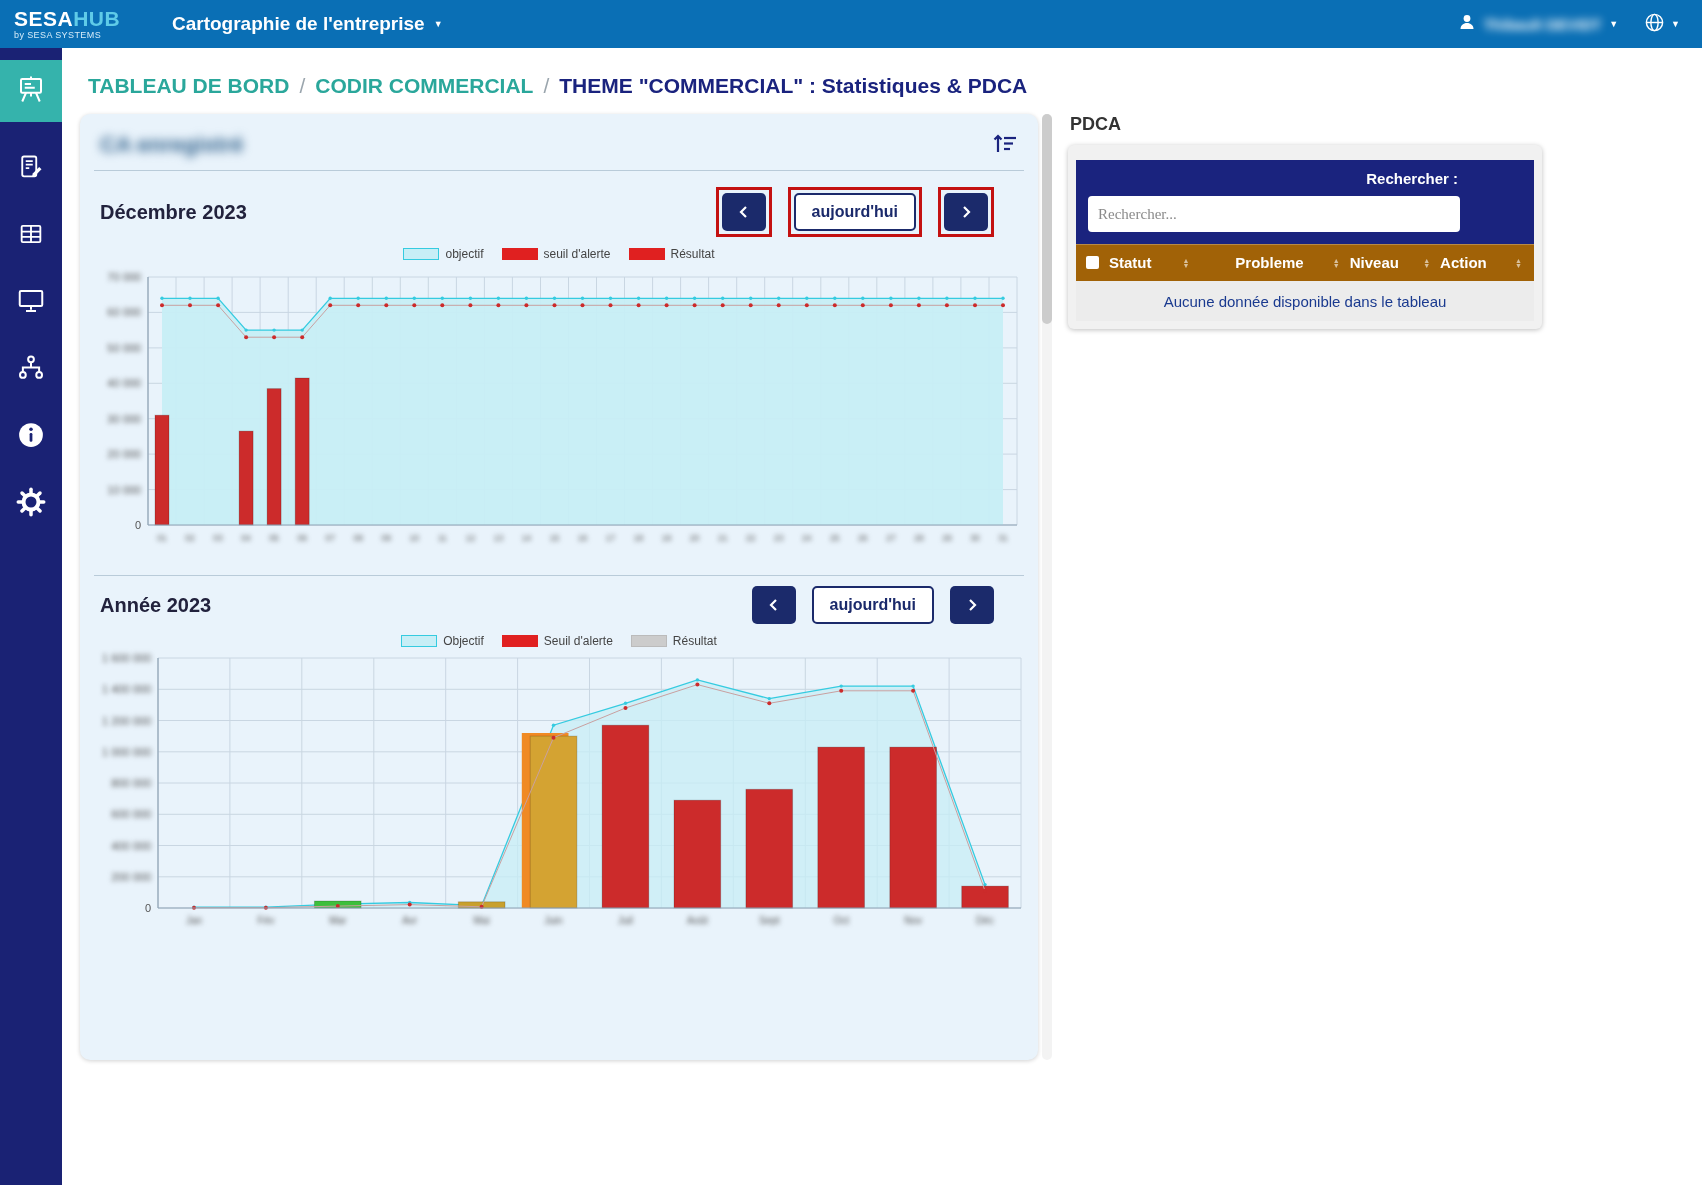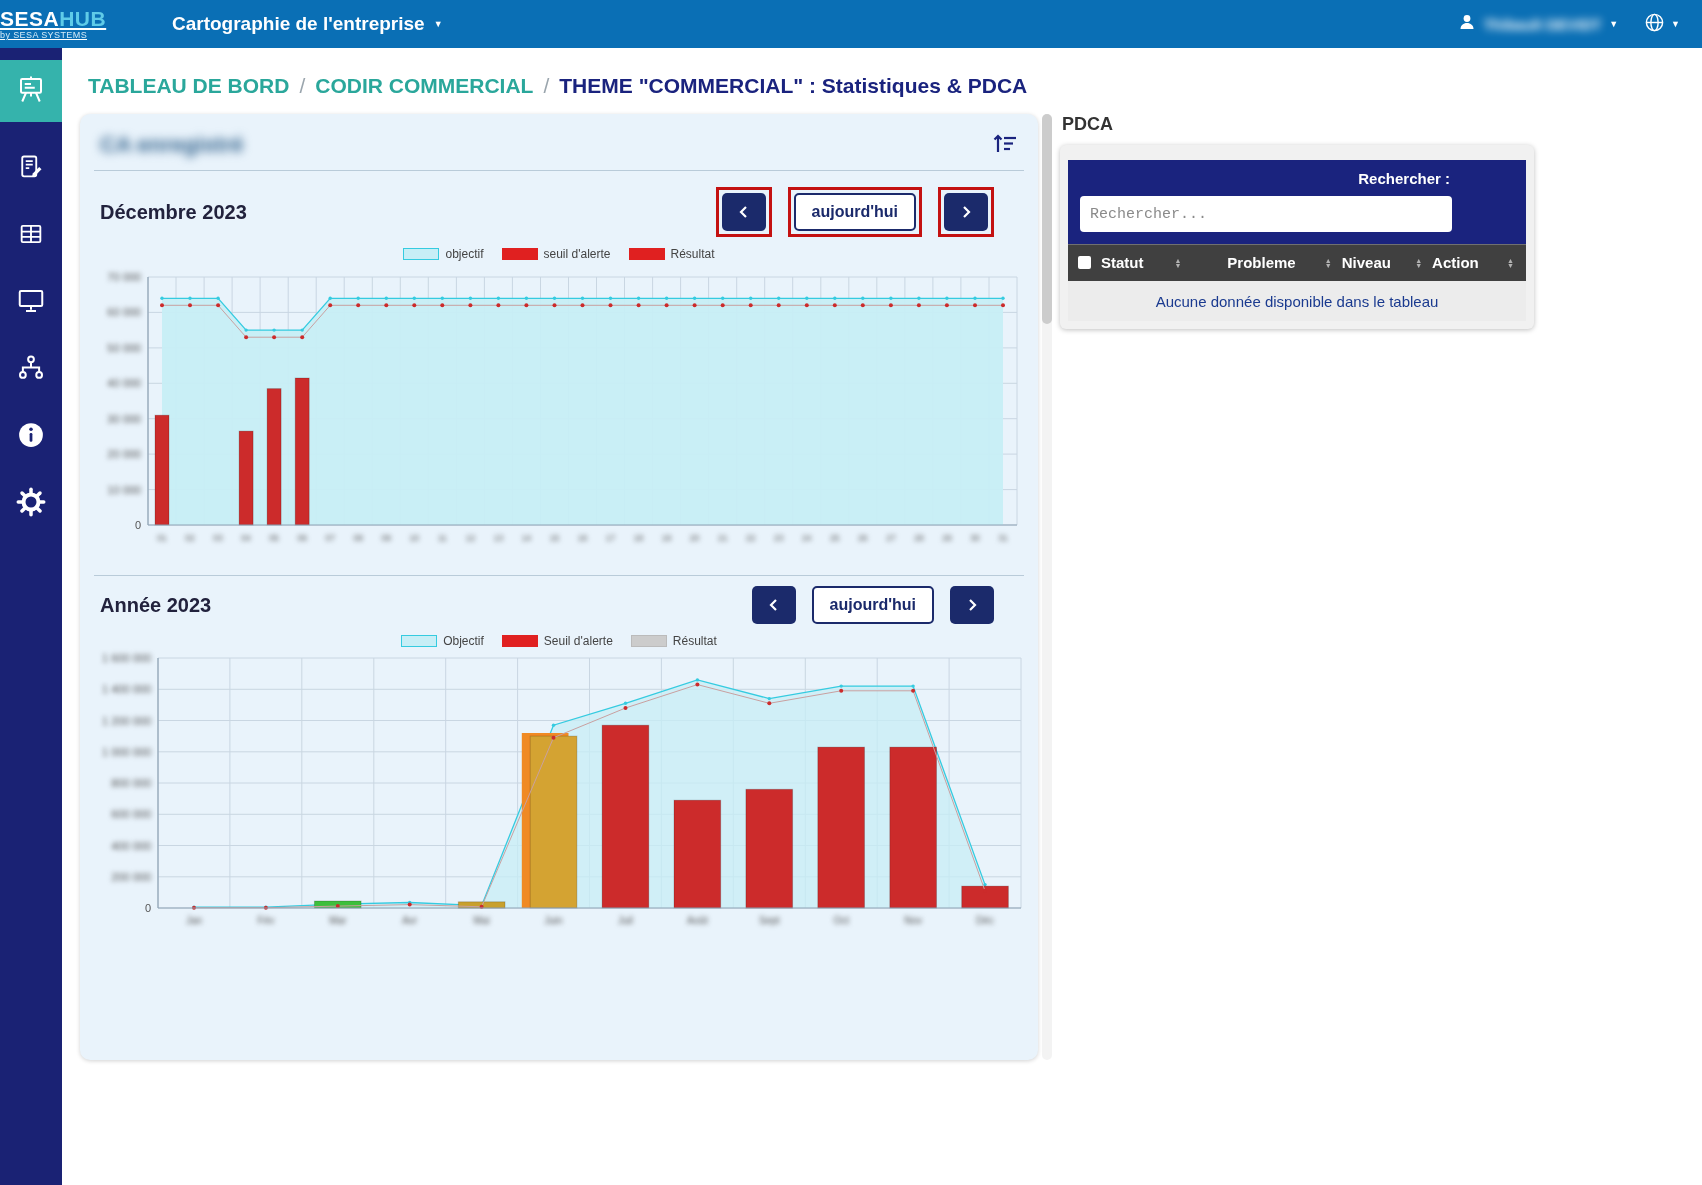--- a/index.html
+++ b/index.html
@@ -2,21 +2,21 @@
 <html><head>
 <meta charset="utf-8">
 <style>
   * { margin:0; padding:0; box-sizing:border-box; }
   html,body { width:1702px; height:1185px; background:#fff; overflow:hidden;
               font-family:"Liberation Sans", sans-serif; }
 
   
   .navbar { position:absolute; top:0; left:0; right:0; height:48px; background:#0a6fb5;
             display:flex; align-items:center; color:#fff; z-index:10; }
-  .brand { width:158px; line-height:1; cursor:pointer;text-decoration:underline; }
+  .brand { padding-left:14px; width:158px; line-height:1; cursor:pointer; }
   .brand-main { font-size:21px; font-weight:800; letter-spacing:.5px; }
   .brand-accent { color:#5fcbe8; }
   .brand-sub { font-size:9px; color:#d6ecf9; margin-top:2px; letter-spacing:.4px; }
   .nav-menu { margin-left:14px; display:flex; align-items:center; gap:9px;
               font-size:19px; font-weight:700; cursor:pointer; }
   .caret { font-size:9px; color:#fff; }
   .nav-right { margin-left:auto; display:flex; align-items:center; gap:10px; margin-right:22px; }
   .user-chip { display:flex; align-items:center; gap:8px; cursor:pointer; margin-right:16px; }
   .user-name { font-size:15px; font-weight:700; filter:blur(4px); }
   .globe-chip { display:flex; align-items:center; gap:6px; cursor:pointer; }
@@ -63,34 +63,34 @@
   .tick { fill:#555; font-size:11px; }
   .xlab { font-size:10px; }
   svg.xs .xlab { font-size:8.5px; }
   .blurred { filter:blur(2.5px); }
 
   
   .vscroll { width:10px; height:946px; background:#f3f3f3; margin-left:4px; border-radius:5px; }
   .vthumb { width:10px; height:210px; background:#cccccc; border-radius:5px; }
 
   
-  .pdca { margin-left:8px; width:474px; }
+  .pdca { margin-left:16px; width:474px; }
   .pdca-title { font-size:18px; color:#333; margin:0 0 10px 2px; }
   .pdca-panel { background:#f1f1f1; border-radius:6px; padding:8px;
                 box-shadow:0 1px 5px rgba(0,0,0,.25); }
   .gold-btn { width:100%; height:38px; background:#dfaa4f; color:#fff; font-weight:700;
               font-size:16px; border:none; border-radius:4px; display:flex; align-items:center;
               justify-content:center; gap:9px; cursor:pointer; }
   .search-block { background:#1a237e; margin-top:7px; padding:10px 12px 12px; color:#fff; }
   .search-label { text-align:right; font-weight:700; font-size:15px; padding-right:64px; }
   .search-input { margin-top:9px; width:372px; height:36px; border:none; border-radius:4px;
                   padding:0 10px; font-size:15px; display:block; color:#333;
-                  font-family:Liberation Mono, monospace; }
+                  font-family:Liberation Serif, serif; }
   .search-input::placeholder { color:#8a8a8a; }
-  .tbl-head { background:#404040; display:flex; align-items:center; color:#fff; font-weight:700;
+  .tbl-head { background:#a16207; display:flex; align-items:center; color:#fff; font-weight:700;
               font-size:15px; padding:9px 10px 10px; border-top:1px solid rgba(255,255,255,.25); }
   .chk { width:13px; height:13px; background:#fff; border-radius:2px; display:inline-block;
          margin-right:10px; cursor:pointer; flex:none; }
   .th { display:flex; align-items:center; justify-content:space-between; padding-right:10px; cursor:pointer; }
   .th-statut { flex:1; } .th-probleme { flex:1.3;padding-left:36px; } .th-niveau { flex:1; } .th-action { flex:1.02; padding-right:2px; }
   .sorter { display:inline-flex; flex-direction:column; margin-left:6px; line-height:5px;
             font-size:7px; color:rgba(255,255,255,.6); }
   .tbl-empty { background:#ececec; color:#1a3a8f; text-align:center; font-size:15px; padding:12px 0 11px; }
 </style>
 </head>

